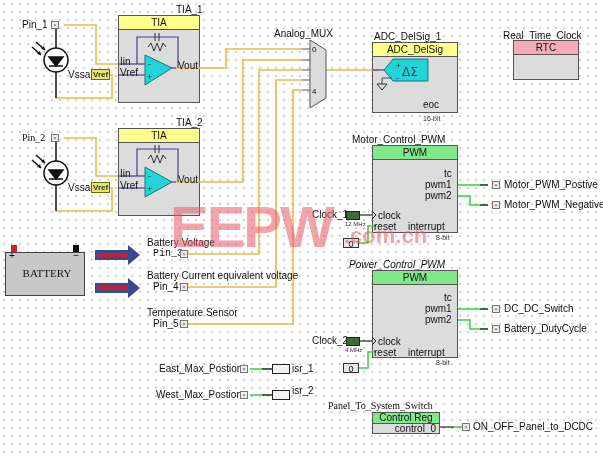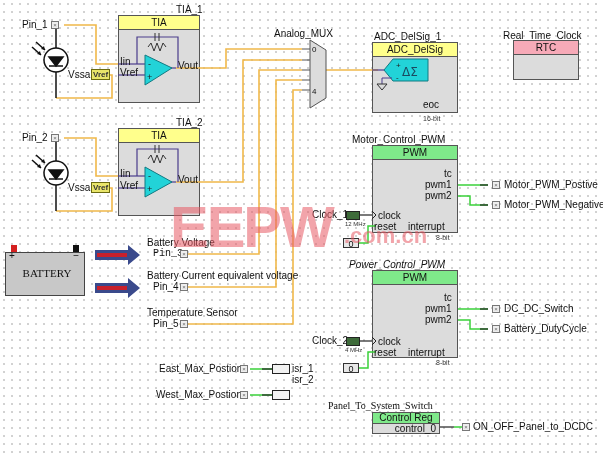--- a/index.html
+++ b/index.html
@@ -148,21 +148,21 @@
     <polygon points="95,283 128,283 128,278 140,288 128,298 128,293 95,293" fill="#3a4a8c"></polygon>
     <rect x="97" y="286" width="30" height="4" fill="#c8202c"></rect>
   </g>
 </svg>
 
 <span class="lbl" style="left:22px;top:19px;">Pin_1</span>
 <span class="pinbox" style="left:51px;top:21px;">×</span>
 <span class="lbl" style="left:68px;top:69px;">Vssa</span>
 <span class="vref" style="left:91px;top:69px;">Vref</span>
 
-<span class="lbl" style="left:22px;top:132px;">Pin_2</span>
+<span class="lbl" style="left:22px;top:132px;font-family:Liberation Serif, serif;">Pin_2</span>
 <span class="pinbox" style="left:51px;top:134px;">×</span>
 <span class="lbl" style="left:68px;top:182px;">Vssa</span>
 <span class="vref" style="left:91px;top:182px;">Vref</span>
 
 <span class="lbl" style="left:176px;top:4px;">TIA_1</span>
 <div class="comp" style="left:118px;top:15px;width:82px;height:88px;z-index:-1;">
   <div class="hdr yellow">TIA</div>
 </div>
 <span class="port" style="left:120px;top:56px;">Iin</span>
 <span class="port" style="left:120px;top:67px;">Vref</span>
@@ -250,21 +250,21 @@
 <span class="lbl" style="left:153px;top:318px;">Pin_5</span>
 <span class="pinbox" style="left:180px;top:320px;">×</span>
 
 <span class="lbl" style="left:159px;top:363px;">East_Max_Postion</span>
 <span class="pinbox" style="left:240px;top:365px;">×</span>
 <span class="isr" style="left:272px;top:364px;"></span>
 <span class="lbl" style="left:292px;top:363px;">isr_1</span>
 <span class="lbl" style="left:156px;top:389px;">West_Max_Postion</span>
 <span class="pinbox" style="left:240px;top:391px;">×</span>
 <span class="isr" style="left:272px;top:390px;"></span>
-<span class="lbl" style="left:292px;top:374px;">isr_2</span>
+<span class="lbl" style="left:292px;top:385px;">isr_2</span>
 
 <span class="lbl" style="left:328px;top:400px;font-family:Liberation Serif, serif;">Panel_To_System_Switch</span>
 <div class="comp" style="left:372px;top:412px;width:68px;height:22px;">
   <div class="hdr green" style="height:10px;line-height:10px;">Control Reg</div>
   <span class="port" style="right:3px;top:10px;">control_0</span>
 </div>
 <span class="pinbox" style="left:462px;top:423px;">×</span>
 <span class="lbl" style="left:473px;top:421px;">ON_OFF_Panel_to_DCDC</span>
 
 <span class="watermark" style="left:170px;top:193px;font-size:58px;letter-spacing:-2px;">EEPW</span>

